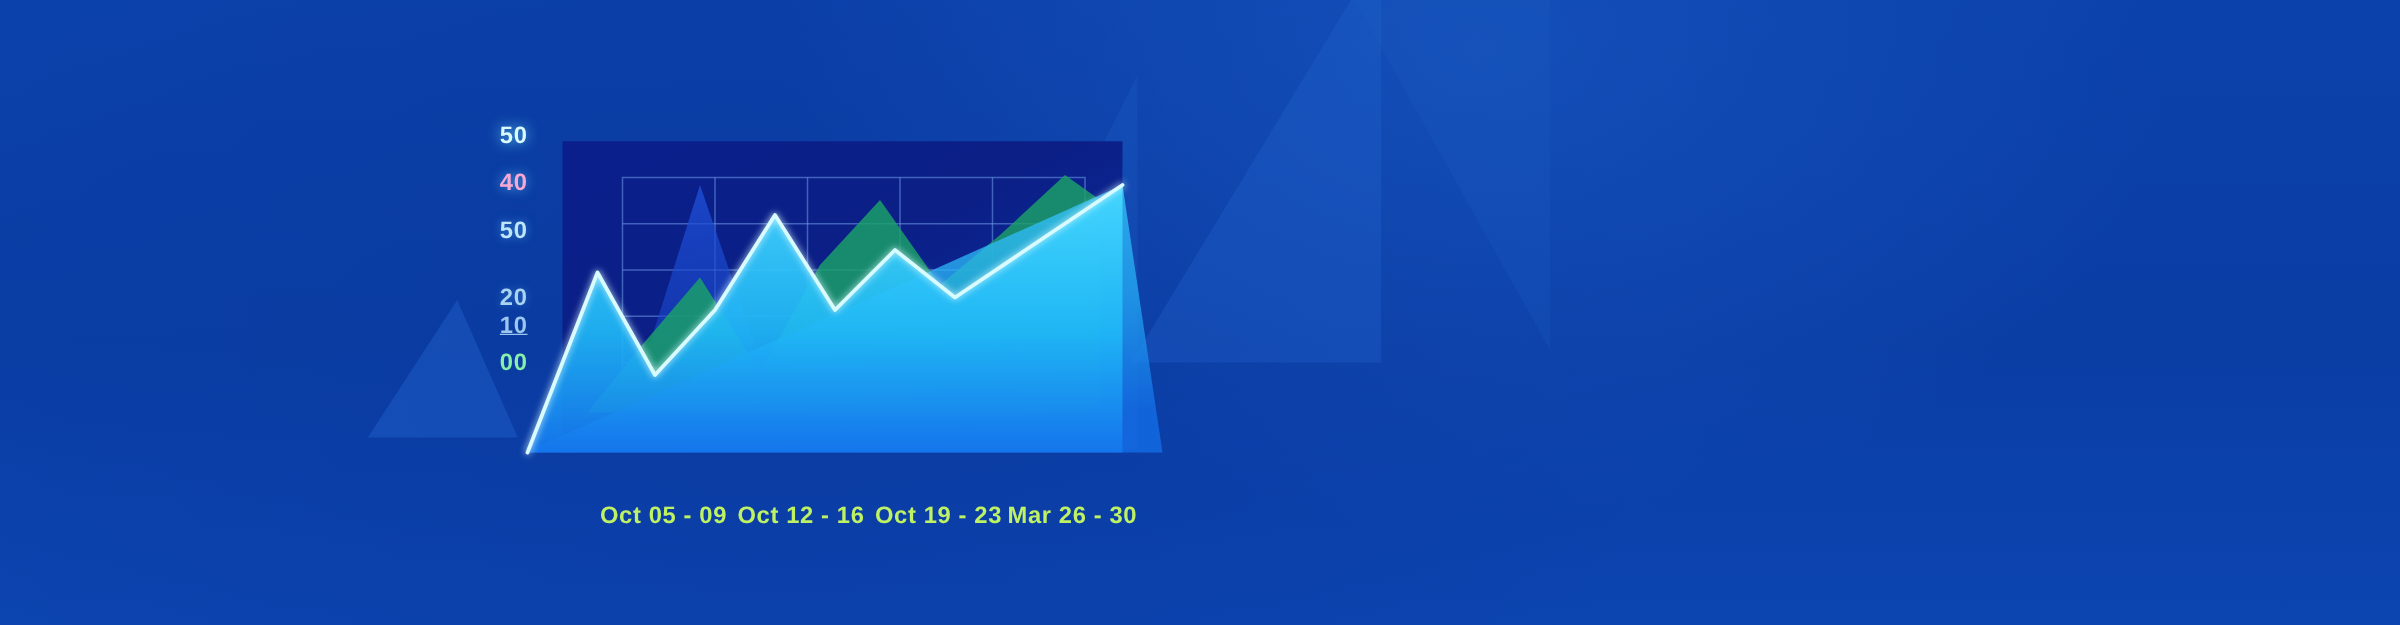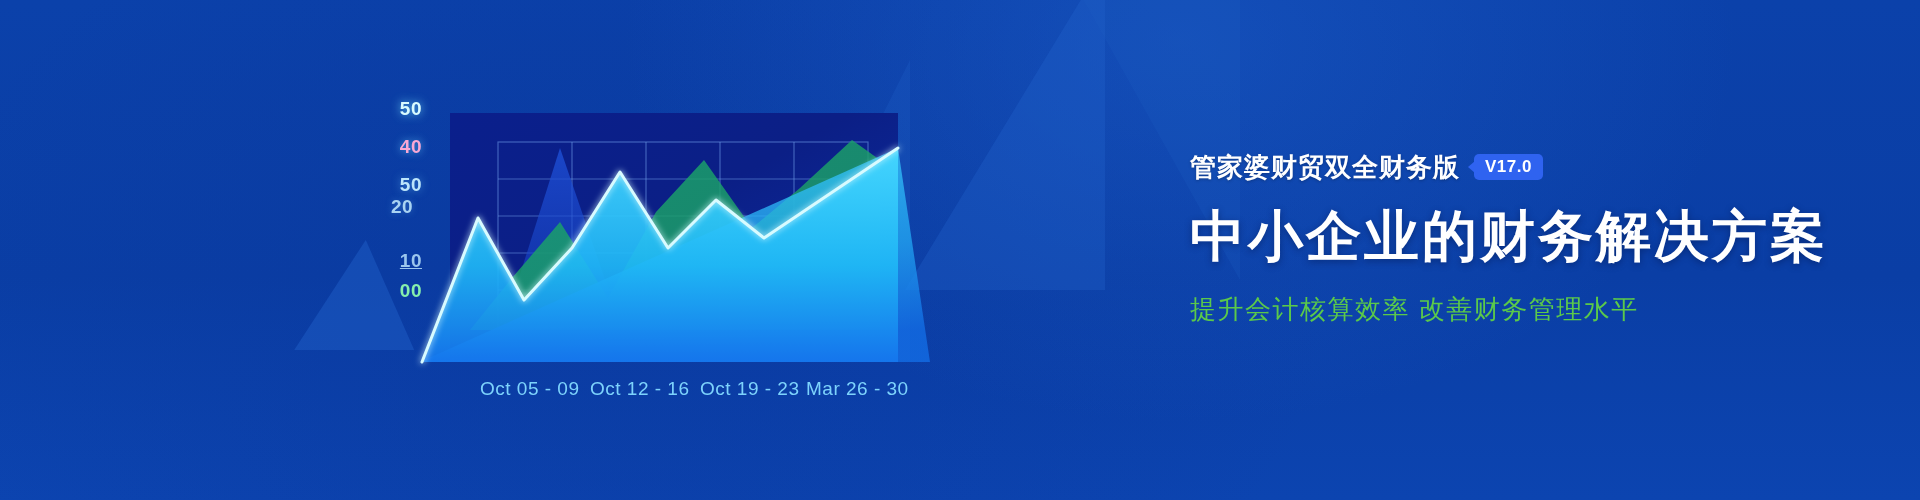--- a/index.html
+++ b/index.html
@@ -51,21 +51,21 @@
   #chart-figure{position:absolute;left:0;top:0;width:1000px;height:352px;padding-left:44px;}
   #chart-svg{position:absolute;left:0;top:0;}
 
   .ytick,.xtick{
     position:absolute;
     font-size:19px;font-weight:700;letter-spacing:.5px;
     font-family:"Liberation Sans","DejaVu Sans",sans-serif;
     white-space:nowrap;
   }
   .ytick{text-align:right;width:40px;}
-  .xtick{font-weight:400;font-size:19px;color:#7dd3fc;}
+  .xtick{font-weight:700;font-size:19px;color:#bef264;margin-top:24px;}
 
   
   #copy{position:absolute;left:1190px;top:150px;width:700px;}
   #eyebrow-row{display:flex;align-items:center;gap:14px;height:34px;}
   #product-name{
     color:#ffffff;font-size:26px;font-weight:700;letter-spacing:1px;
     text-shadow:0 1px 3px rgba(0,0,0,.25);
     font-family:"Liberation Sans","DejaVu Sans",sans-serif;
   }
   #version-badge{
@@ -172,32 +172,24 @@
       <polygon points="420,362 898,148 930,362" fill="url(#bigTri)" opacity=".85"></polygon>
 
       <polygon points="422,362 478,218 524,300 572,248 620,172 668,248 716,200 764,238 898,148 898,362" fill="url(#cyanFill)"></polygon>
 
       <polyline points="422,362 478,218 524,300 572,248 620,172 668,248 716,200 764,238 898,148" fill="none" stroke="#d8fbff" stroke-width="3" stroke-linejoin="round" stroke-linecap="round" filter="url(#glowLine)"></polyline>
     </svg>
 
     <div class="ytick" style="left:382px;top:98px;color:#d9fbff;text-shadow:0 0 10px rgba(120,230,255,.9);">50</div>
     <div class="ytick" style="left:382px;top:136px;color:#f9a8d4;text-shadow:0 0 9px rgba(110,210,255,.75);">40</div>
     <div class="ytick" style="left:382px;top:174px;color:#bde6fb;text-shadow:0 0 8px rgba(100,190,245,.6);">50</div>
-    <div class="ytick" style="left:382px;top:196px;color:#a9d3f2;text-shadow:0 0 7px rgba(90,170,235,.45);text-align:center;">20</div>
+    <div class="ytick" style="left:382px;top:228px;color:#a9d3f2;text-shadow:0 0 7px rgba(90,170,235,.45);">20</div>
     <div class="ytick" style="left:382px;top:250px;color:#9bc6ed;text-decoration:underline;">10</div>
     <div class="ytick" style="left:382px;top:280px;color:#86efac;">00</div>
 
     <div class="xtick" style="left:480px;top:378px;">Oct 05 - 09</div>
     <div class="xtick" style="left:590px;top:378px;">Oct 12 - 16</div>
     <div class="xtick" style="left:700px;top:378px;">Oct 19 - 23</div>
     <div class="xtick" style="left:806px;top:378px;">Mar 26 - 30</div>
   </div>
 
-  <div id="copy">
-    <div id="eyebrow-row">
-      <span id="product-name">管家婆财贸双全财务版</span>
-      <span id="version-badge">V17.0</span>
-    </div>
-    <div id="headline">中小企业的财务解决方案</div>
-    <div id="subhead">提升会计核算效率  改善财务管理水平</div>
-  </div>
 
 </div>
 
 </body></html>

